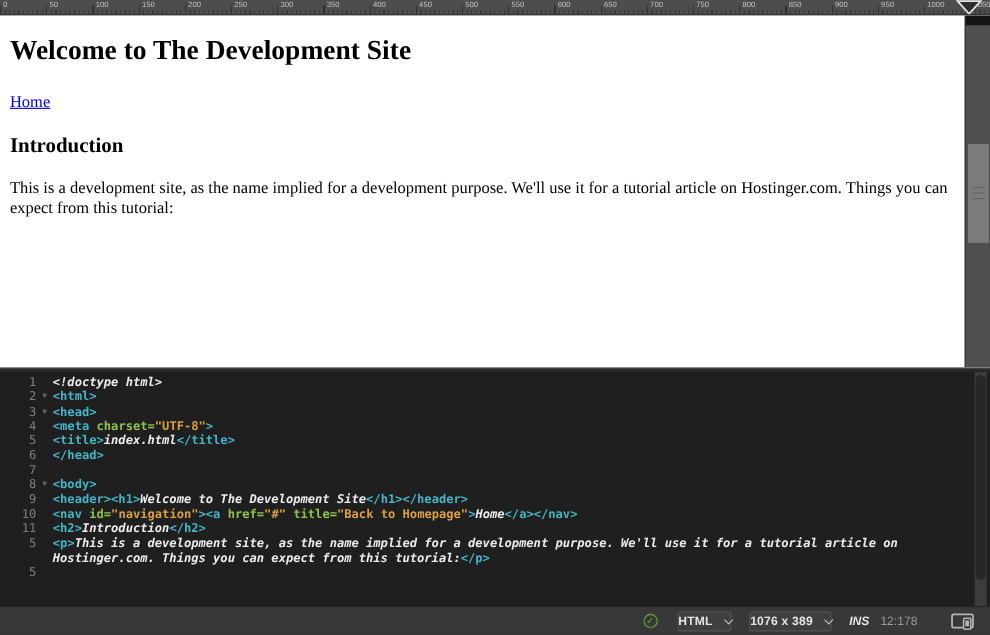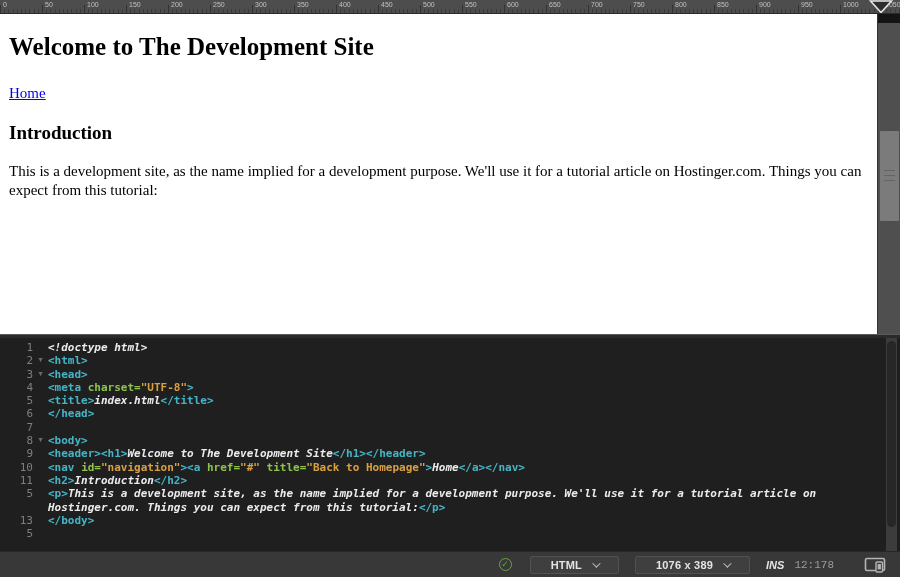--- a/index.html
+++ b/index.html
@@ -59,27 +59,27 @@
   .code-thumb { position:absolute; top:3px; left:1px; width:9px; height:186px;
                 background:#272727; border-radius:5px; }
 
   
   .status-bar { height:26px; background:#383838; border-top:1px solid #272727; flex:none;
                 display:flex; align-items:center; color:#e4e4e4; font-size:11px; }
   .sb-spacer { flex:1; }
   .sb-check { width:13px; height:13px; border:1px solid #61a832; border-radius:50%;
               color:#61a832; font-size:9px; line-height:11px; text-align:center; margin-right:18px; }
   .sb-drop { display:flex; align-items:center; gap:10px; background:#3f3f3f;
-             border:1px solid #525252; border-radius:2px; padding:2px 20px; margin-right:16px;
+             border:1px solid #525252; border-radius:2px; padding:2px 0; margin-right:16px;
              cursor:pointer; }
   .sb-drop .lbl { font-weight:bold; letter-spacing:.2px; }
   .chev { width:6px; height:6px; border-right:1.5px solid #c0c0c0; border-bottom:1.5px solid #c0c0c0;
           transform:rotate(45deg) translateY(-2px); display:inline-block; }
   .sb-ins { font-weight:bold; margin-right:10px;font-style:italic; }
-  .sb-pos { color:#9b9b9b; margin-right:30px;font-family:Liberation Mono, monospace; }
+  .sb-pos { color:#9b9b9b; margin-right:30px; }
   .sb-device { margin-right:14px; cursor:pointer; }
 </style>
 </head>
 <body>
 
 <div class="app">
 
   <div class="ruler">
     <div id="ruler-labels">
         <span class="ruler-label" style="left: 3px;">0</span>
@@ -210,27 +210,20 @@
         </div>
         <div class="code-row">
           <div class="gutter">
             <span class="num">5</span>
             <span class="fold"></span>
           </div>
           <div class="code-text"><span class="seg-tag">&lt;p&gt;</span><span class="seg-plain">This is a development site, as the name implied for a development purpose. We'll use it for a tutorial article on Hostinger.com. Things you can expect from this tutorial:</span><span class="seg-tag">&lt;/p&gt;</span></div>
         </div>
         <div class="code-row">
           <div class="gutter">
-            <span class="num">13</span>
-            <span class="fold"></span>
-          </div>
-          <div class="code-text"><span class="seg-tag">&lt;/body&gt;</span></div>
-        </div>
-        <div class="code-row">
-          <div class="gutter">
             <span class="num">5</span>
             <span class="fold"></span>
           </div>
           <div class="code-text"></div>
         </div>
       </div>
     <div class="code-scrollbar">
       <div class="code-thumb"></div>
     </div>
   </div>

